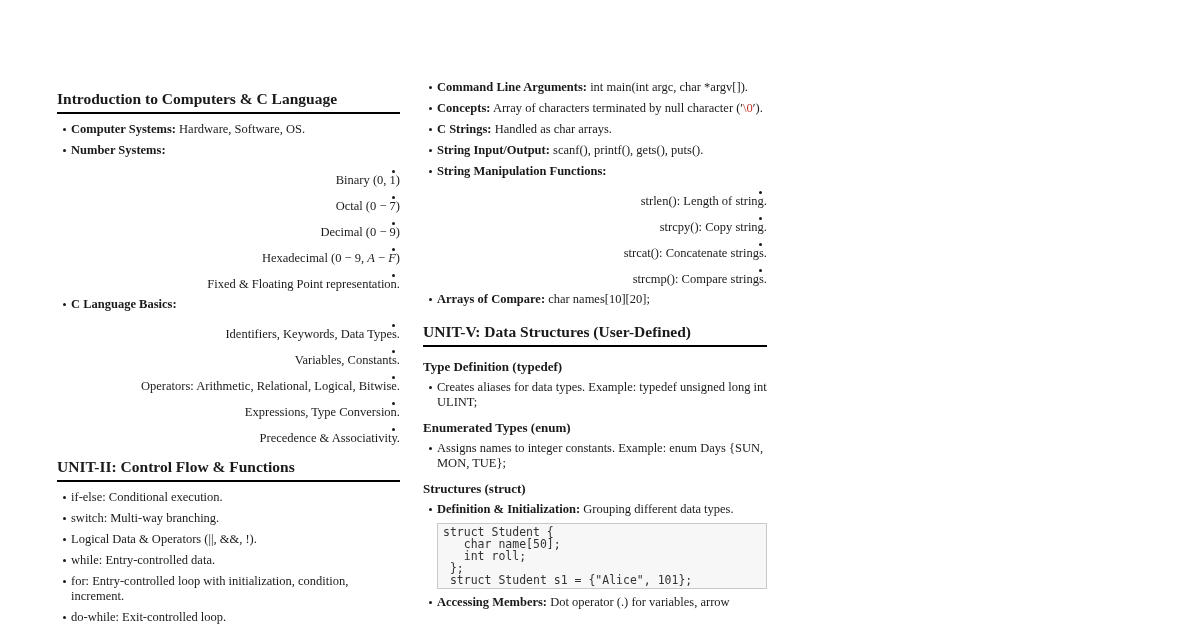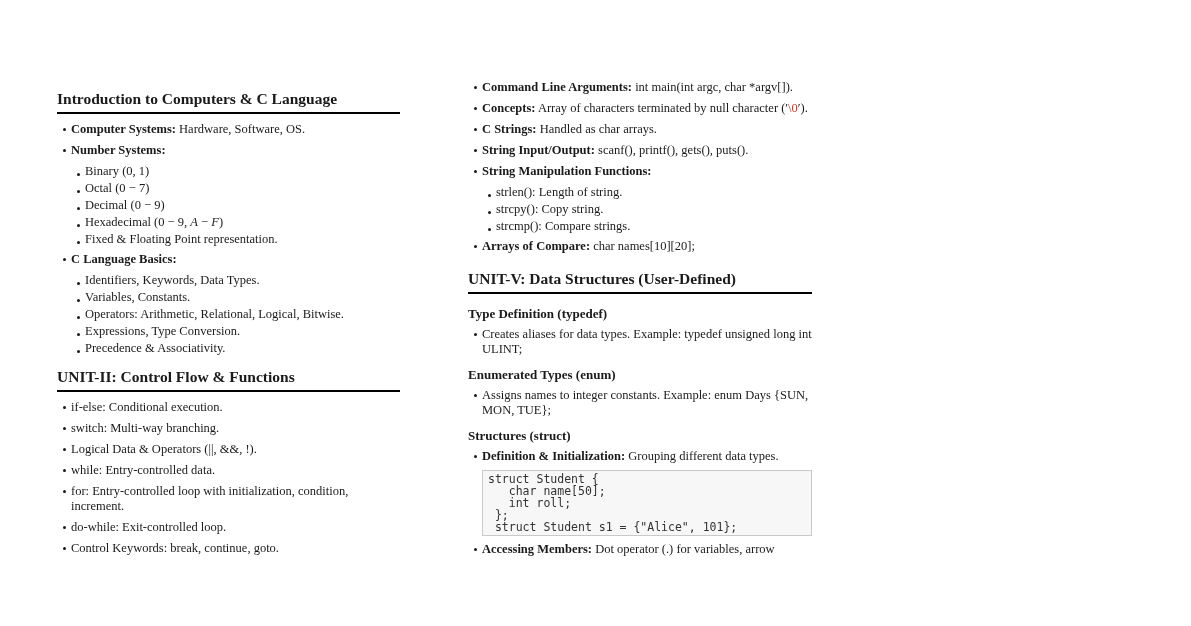--- a/index.html
+++ b/index.html
@@ -18,21 +18,21 @@
     height: 626px;
     background: var(--page-bg, #ffffff);
     overflow: hidden;
   }
   .column {
     position: absolute;
     font-size: 12.5px;
     line-height: 15px;
   }
   #col-left  { left: 57px;  top: 89px; width: 343px; }
-  #col-right { left: 423px; top: 75px; width: 344px; margin-left: 45px; }
+  #col-right { left: 423px; top: 75px; width: 344px; }
 
   h2.section {
     font-size: 15.5px;
     line-height: 19px;
     font-weight: bold;
     margin: 0 0 8px 0;
     padding: 0 0 4px 0;
     border-bottom: 2px solid var(--rule, #000000);
   }
   .column > h2.section:not(:first-child) { padding-top: 9px; }
@@ -46,23 +46,24 @@
   }
 
   .item {
     display: flex;
     align-items: flex-start;
     margin: 5px 0 6px 0;
     padding-left: 6px;
   }
   .subitem {
     display: flex;
-    align-items: center;
+    align-items: flex-end;
     margin: 0 0 2px 0;
     padding-left: 20px;
+    flex-direction: column;
   }
   .marker {
     flex: 0 0 auto;
     width: 3px;
     height: 3px;
     border-radius: 50%;
     background: var(--text, #1a1a1a);
     margin: 6px 5px 0 0;
   }
   .itext { flex: 1 1 auto; min-width: 0; }
@@ -196,20 +197,24 @@
       <div class="subitem">
         <span class="marker"></span>
         <div class="itext"><span class="c">strlen()</span><span>: Length of string.</span></div>
       </div>
       <div class="subitem">
         <span class="marker"></span>
         <div class="itext"><span class="c">strcpy()</span><span>: Copy string.</span></div>
       </div>
       <div class="subitem">
         <span class="marker"></span>
+        <div class="itext"><span class="c">strcat()</span><span>: Concatenate strings.</span></div>
+      </div>
+      <div class="subitem">
+        <span class="marker"></span>
         <div class="itext"><span class="c">strcmp()</span><span>: Compare strings.</span></div>
       </div>
       <div class="item">
         <span class="marker"></span>
         <div class="itext"><span class="b">Arrays of Compare:</span><span> </span><span class="c">char names[10][20];</span></div>
       </div>
       <h2 class="section"><span>UNIT-V: Data Structures (User-Defined)</span></h2>
       <h3 class="subsection"><span>Type Definition (</span><span class="c">typedef</span><span>)</span></h3>
       <div class="item">
         <span class="marker"></span>

